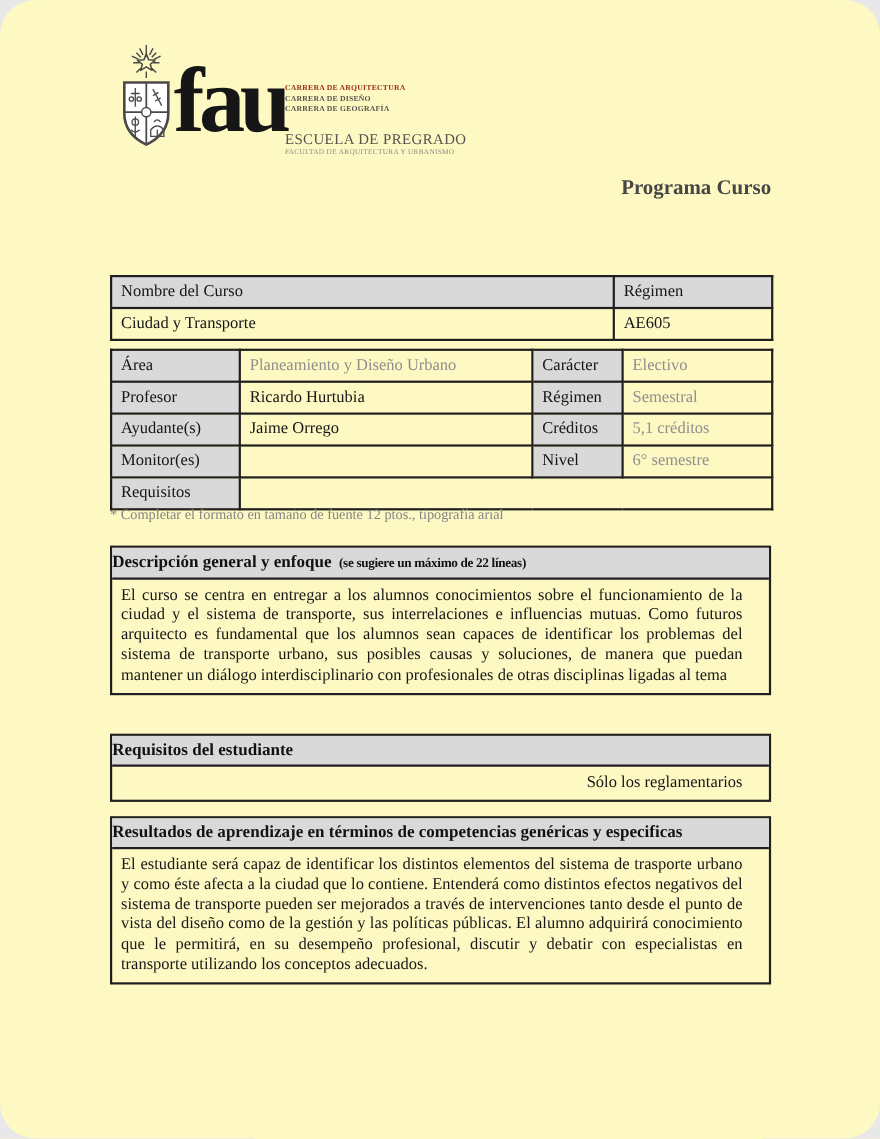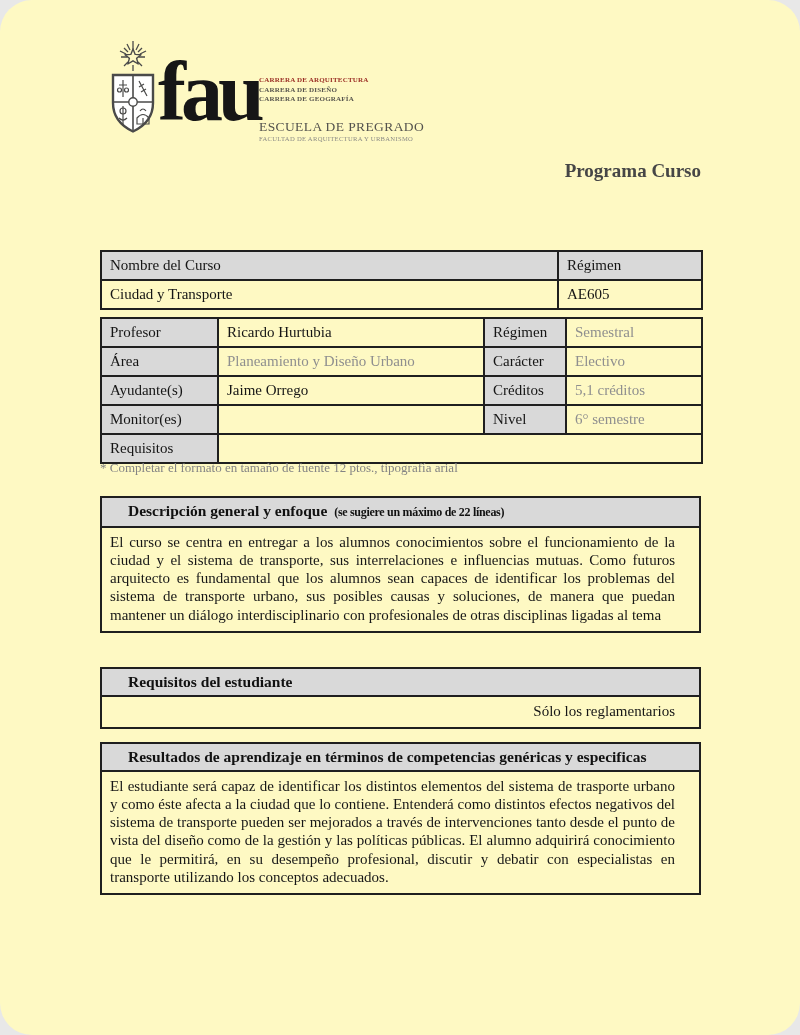--- a/index.html
+++ b/index.html
@@ -43,21 +43,21 @@
   .lbl-cell{background:#d9d9d9;}
   .muted{color:#8f8f8f;font-size:13px;}
   .t-course{top:250px;}
   .t-details{top:317px;}
   
   .note{position:absolute;left:100px;top:460px;font-size:13px;color:#848484;}
   
   .section{position:absolute;left:100px;width:601px;border:2px solid #1f1f1f;box-sizing:border-box;}
   .section-header{
     background:#d9d9d9;border-bottom:2px solid #1f1f1f;
-    padding:3px 26px;font-size:15.5px;font-weight:bold;line-height:19.5px;color:#111;
+    padding:3px 0;font-size:15.5px;font-weight:bold;line-height:19.5px;color:#111;
   }
   .section-header .suffix{font-size:12px;letter-spacing:-.3px;margin-left:3px;}
   .section-body{
     padding:5px 24px 7px 8px;font-size:15px;line-height:18.3px;
     text-align:justify;color:#171717;
   }
   .s1{top:496px;}
   .s2{top:667px;}
   .s3{top:742px;}
   .s2 .section-body{text-align:right;}
@@ -141,30 +141,30 @@
 
   <table class="tbl t-details">
     <colgroup>
         <col style="width:117px">
         <col style="width:266px">
         <col style="width:82px">
         <col style="width:136px">
       </colgroup>
     <tbody>
         <tr>
+      <td class="lbl-cell">Área</td>
+      <td class="muted">Planeamiento y Diseño Urbano</td>
+      <td class="lbl-cell">Carácter</td>
+      <td class="muted">Electivo</td>
+    </tr>
+    <tr>
       <td class="lbl-cell">Profesor</td>
       <td>Ricardo Hurtubia</td>
       <td class="lbl-cell">Régimen</td>
       <td class="muted">Semestral</td>
-    </tr>
-    <tr>
-      <td class="lbl-cell">Área</td>
-      <td class="muted">Planeamiento y Diseño Urbano</td>
-      <td class="lbl-cell">Carácter</td>
-      <td class="muted">Electivo</td>
     </tr>
     <tr>
       <td class="lbl-cell">Ayudante(s)</td>
       <td>Jaime Orrego</td>
       <td class="lbl-cell">Créditos</td>
       <td class="muted">5,1 créditos</td>
     </tr>
     <tr>
       <td class="lbl-cell">Monitor(es)</td>
       <td></td>

